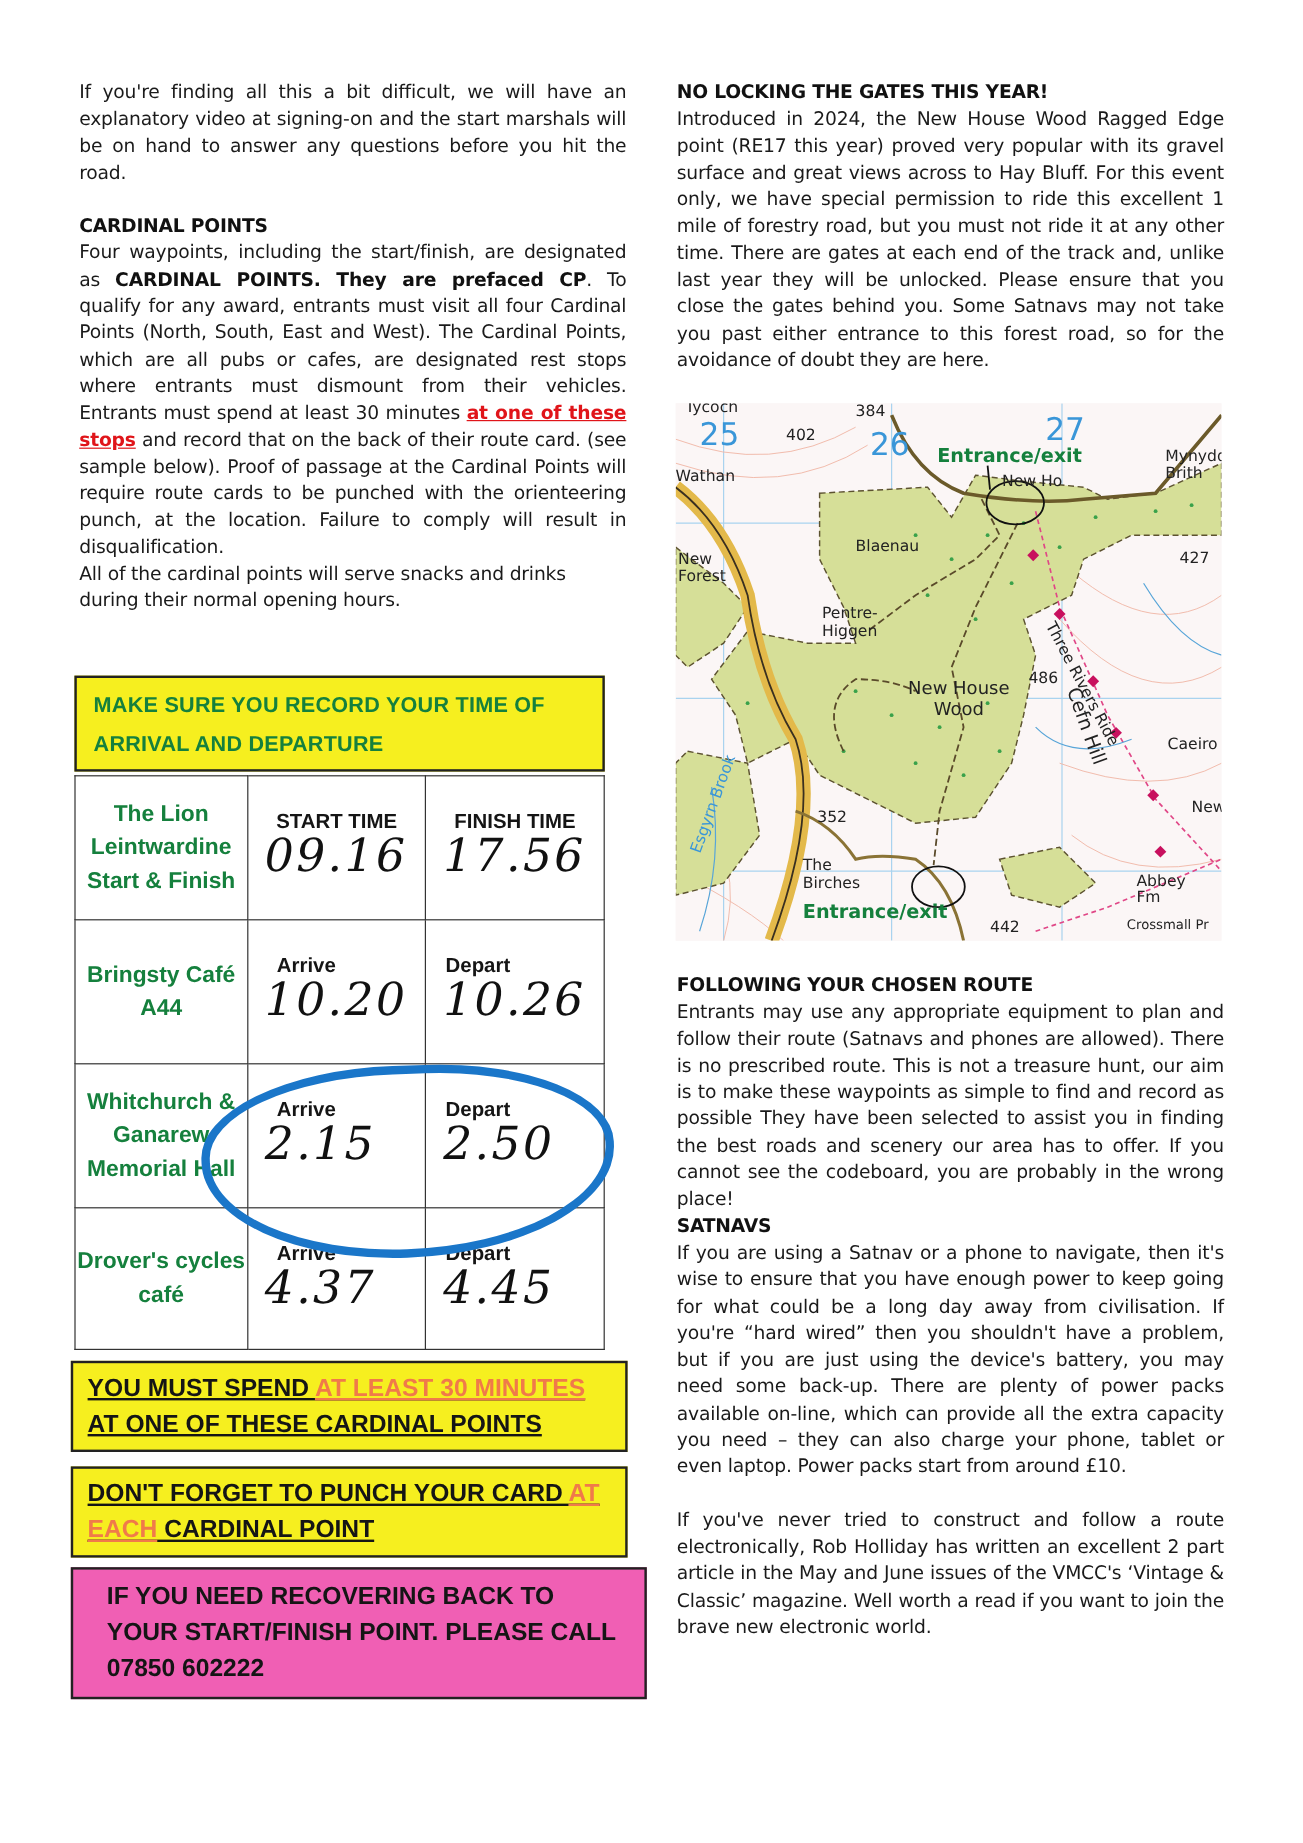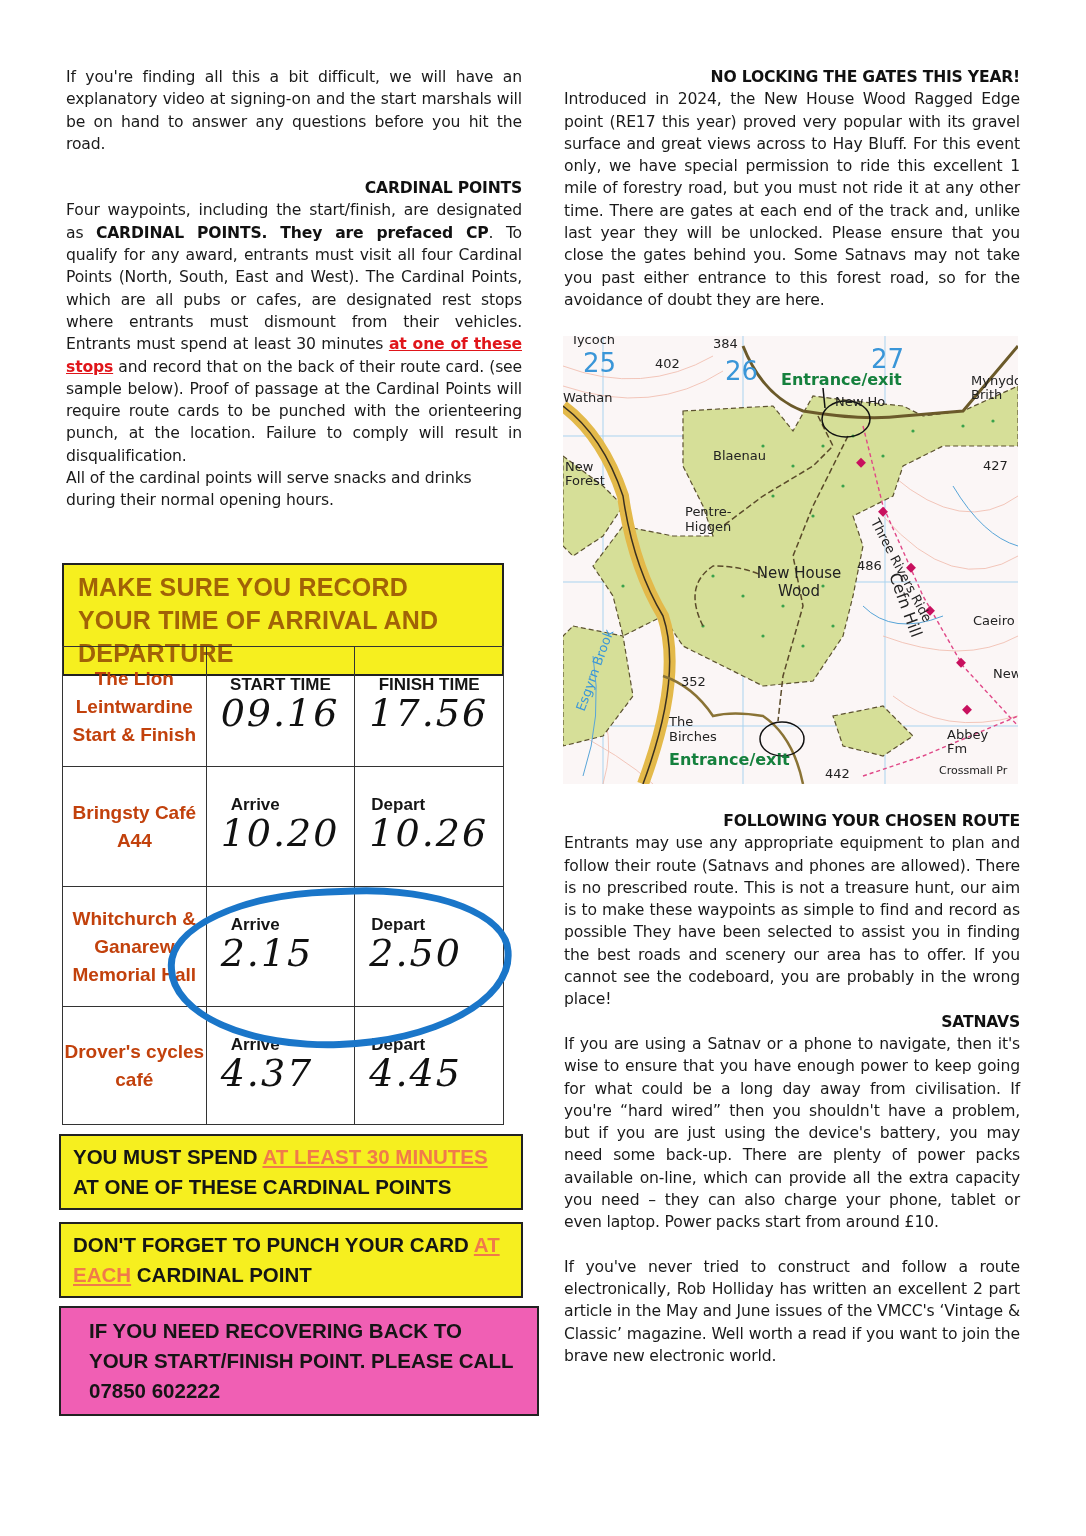--- a/index.html
+++ b/index.html
@@ -2,43 +2,43 @@
 <html><head>
 <meta charset="utf-8">
 <style>
   html, body { margin:0; padding:0; background:#ffffff; }
   body { width:1086px; height:1536px; position:relative; overflow:hidden;
          font-family:"DejaVu Sans", sans-serif; color:#1a1a1a; }
   .col { position:absolute; top:66px; width:456px; }
   .col-left { left:66px; }
   .col-right { left:564px; }
   p, .para { margin:0; font-size:15.6px; line-height:22.3px; text-align:justify; letter-spacing:-0.15px; }
-  h3 { margin:0; font-size:15.6px; line-height:22.3px; font-weight:bold; letter-spacing:-0.2px; color:#111;text-align:right; }
+  h3 { margin:0; font-size:15.6px; line-height:22.3px; font-weight:bold; letter-spacing:-0.2px; color:#111; }
   .gap { height:22px; }
   .b { font-weight:bold; color:#111; }
   .red-link { color:#e0151a; font-weight:bold; text-decoration:underline; }
 
   
   .card { position:absolute; left:62px; top:563px; width:442px; font-family:"Liberation Sans", sans-serif; }
   .banner { background:#f6ef1f; border:2px solid #222; padding:6px 16px 4px 14px; font-weight:bold;
-            font-size:25px; line-height:33px; color:#a16207; letter-spacing:0.2px; }
+            font-size:18px; line-height:33px; color:#15803d; letter-spacing:0.2px; }
   .tbl { position:absolute; left:62px; top:646px; width:442px; border-collapse:collapse; font-family:"Liberation Sans", sans-serif; }
   .tbl td { border:1.5px solid #333; vertical-align:top; padding:0; position:relative; }
-  .tbl .place { width:142px; text-align:center; font-weight:bold; font-size:19px; line-height:28px; vertical-align:middle; color:#c2410c; }
+  .tbl .place { width:142px; text-align:center; font-weight:bold; font-size:19px; line-height:28px; vertical-align:middle; color:#15803d; }
   .tbl .slot { width:147px; }
   .lbl { position:absolute; left:24px; top:4px; font-weight:bold; font-size:17px; color:#151515;margin-top:24px; }
   .lbl.c { left:0; right:0; text-align:center; }
   .hand { position:absolute; left:14px; top:44px; font-family:"DejaVu Serif", serif; font-style:italic;
           font-size:38px; color:#111; letter-spacing:2px; }
   .circle { position:absolute; left:168px; top:888px; width:330px; height:146px; border:7px solid #1a76c9;
             border-radius:48% 46% 52% 50% / 46% 44% 56% 54%; transform:rotate(-2deg); pointer-events:none; }
 
   .notice { position:absolute; left:59px; width:436px; border:2px solid #222; padding:6px 12px 6px 12px;
             font-family:"Liberation Sans", sans-serif; font-weight:bold; font-size:20.5px; line-height:30px; color:#151515; }
-  .yellow { background:#f6ef1f; }
+  .yellow { background:#f6ef1f;text-decoration:underline; }
   .pink { background:#f05fb4;padding-left:28px; }
   .notice .orange { color:#f07a4a; text-decoration:underline; }
 
   
   .map { position:absolute; left:563px; top:336px; width:455px; height:448px; overflow:hidden; background:#fbf6f6; }
   .map svg { display:block; }
   .map .lab { position:absolute; font-family:"DejaVu Sans", sans-serif; font-size:13px; color:#222; white-space:nowrap; }
   .map .grid-num { color:#3a96d8; font-size:26px; }
   .map .ent { font-weight:bold; font-size:16px; color:#15803d; }
 </style>

